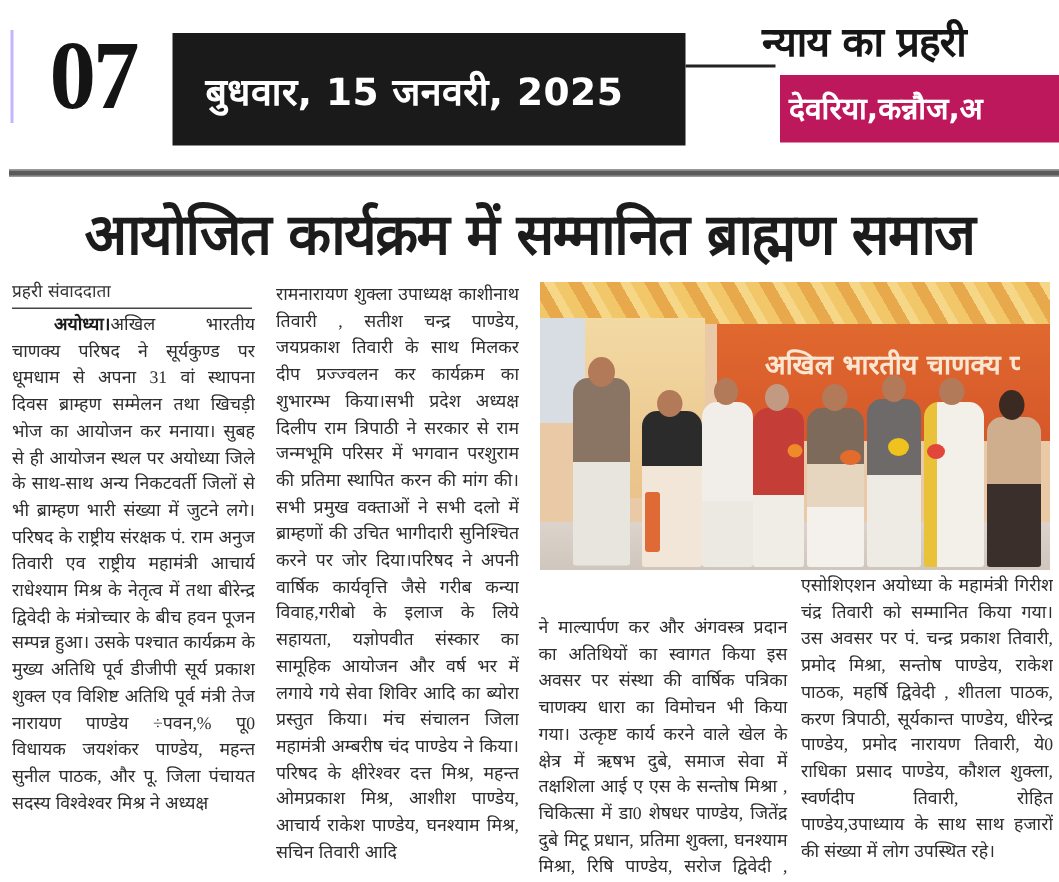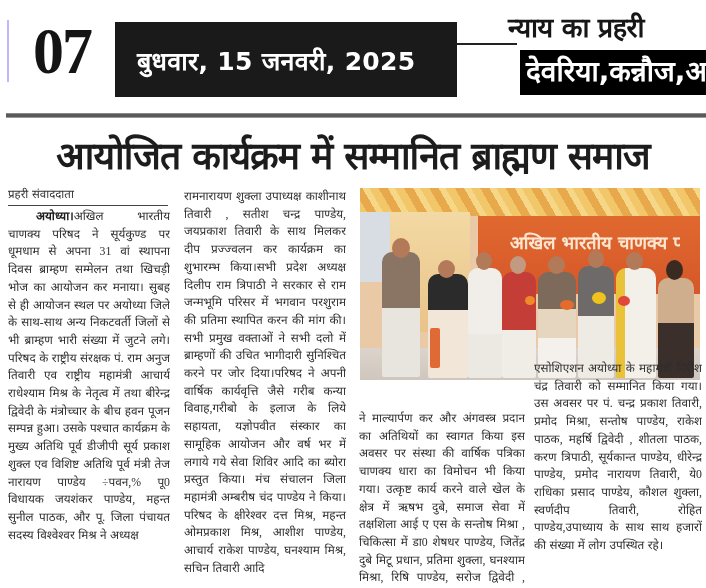--- a/index.html
+++ b/index.html
@@ -27,22 +27,22 @@
   .header-rule {
     position: absolute; left: 457px; top: 43px; width: 60px; height: 2px; background: #222;
   }
   .masthead-title {
     position: absolute; left: 508px; top: 8px; width: 200px; height: 38px;
     font-family: "DejaVu Sans", sans-serif; font-weight: bold; font-size: 27px;
     color: #161616; white-space: nowrap; letter-spacing: -0.5px;
   }
   .edition-box {
     position: absolute; left: 520px; top: 50px; width: 186px; height: 45px;
-    background: #000000; color: #fff; overflow: hidden; white-space: nowrap;
-    font-family: "DejaVu Sans", sans-serif; font-weight: bold; font-size: 28px;
+    background: #be185d; color: #fff; overflow: hidden; white-space: nowrap;
+    font-family: "DejaVu Sans", sans-serif; font-weight: bold; font-size: 20px;
     padding-left: 6px; line-height: 44px;
   }
 
   .top-rule {
     position: absolute; left: 6px; top: 113px; width: 700px; height: 5px;
     background: #5a5a5a; border-top: 1px solid #888; border-bottom: 1px solid #999;
   }
 
   
   .headline {
@@ -65,21 +65,21 @@
   .col {
     position: absolute; font-family: Liberation Serif, serif;
     font-size: 11.8px; line-height: 17.7px; color: #2e2e2e;
     text-align: justify; text-align-last: left; overflow: hidden;
     word-spacing: 0.5px;
   }
   .col p { text-indent: 0; }
   .col1 { left: 8px; top: 208px; width: 162px; height: 372px; }
   .col2 { left: 184px; top: 188px; width: 162px; height: 400px; }
   .col3 { left: 359px; top: 382px; width: 166px; height: 206px; margin-top: 28px; }
-  .col4 { left: 534px; top: 360px; width: 168px; height: 206px; }
+  .col4 { left: 534px; top: 382px; width: 168px; height: 206px; }
   .dateline { font-weight: bold; color: #1b1b1b; padding-left: 28px; }
 
   
   .photo {
     position: absolute; left: 360px; top: 188px; width: 340px; height: 192px;
     overflow: hidden; background: #e9c9a6;
   }
   .tent {
     position: absolute; left: 0; top: 0; width: 100%; height: 28px;
     background: repeating-linear-gradient(60deg, #f2c76a 0 8px, #e8a94c 8px 16px, #f6d788 16px 22px);

